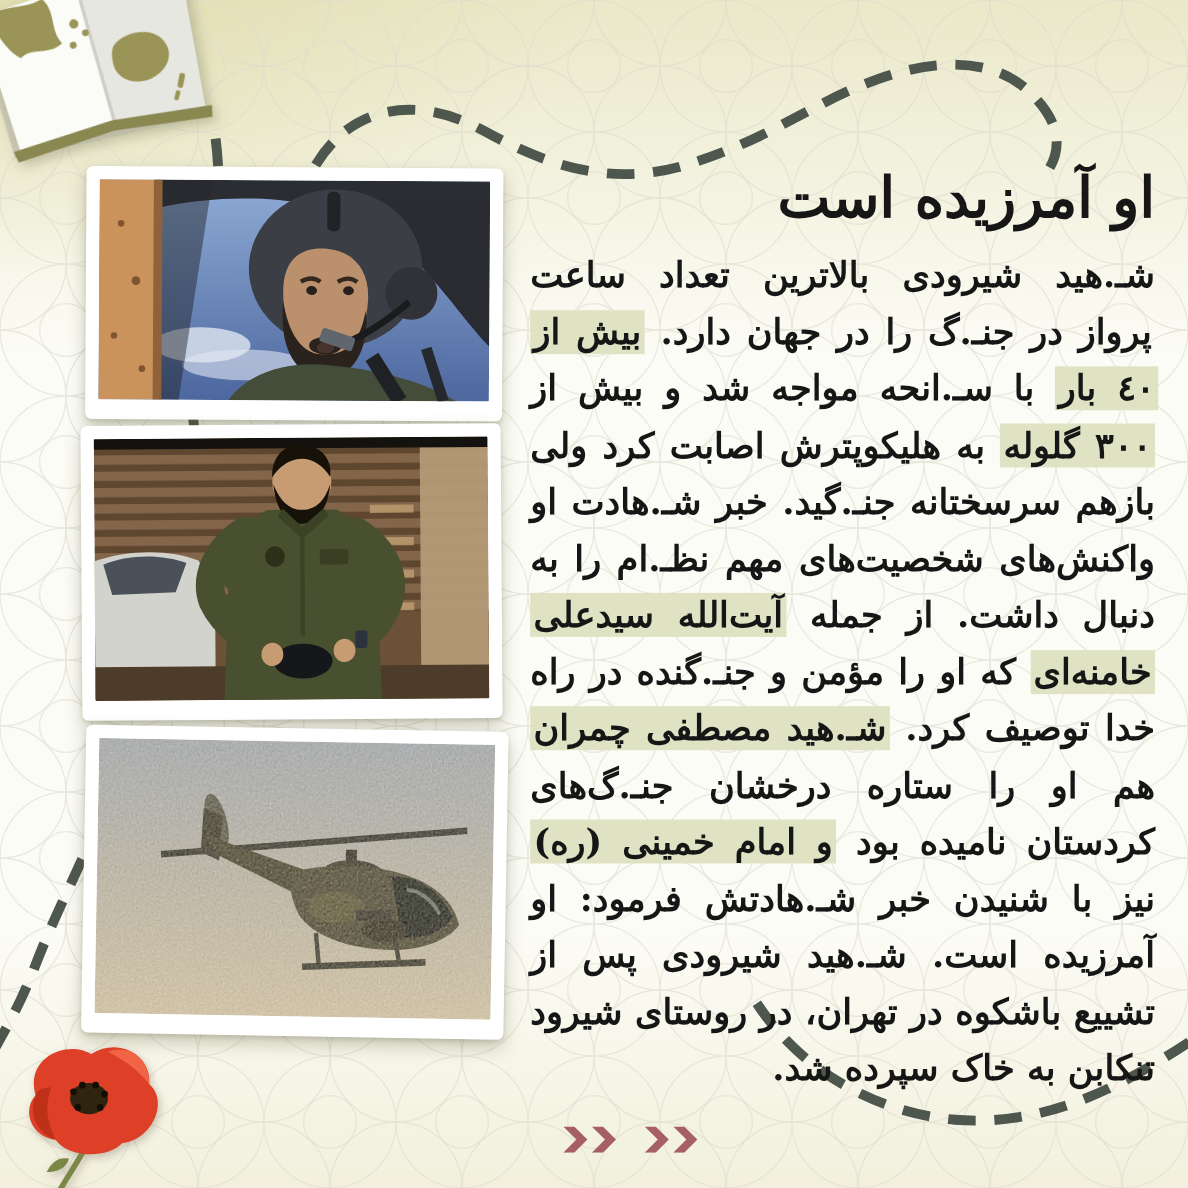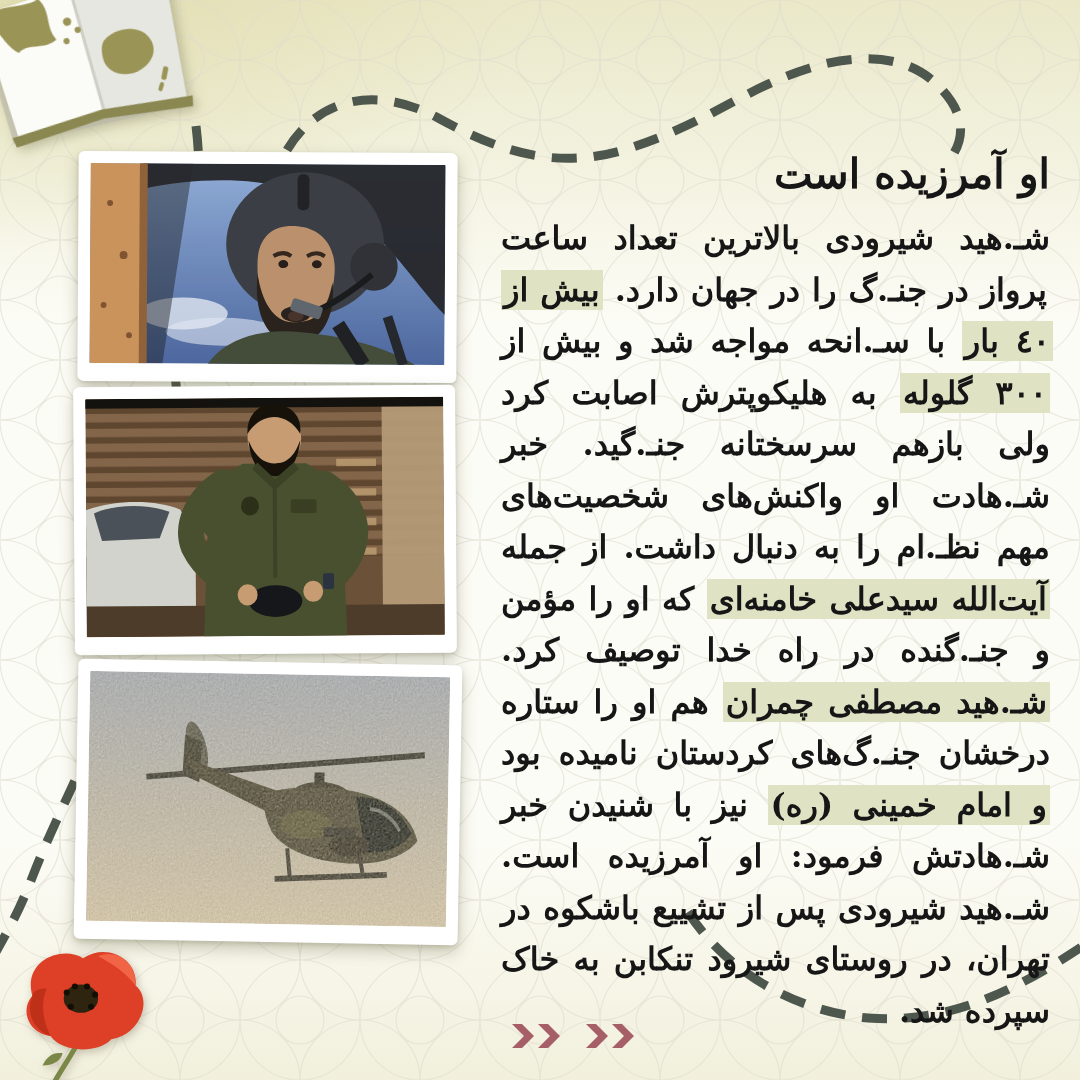--- a/index.html
+++ b/index.html
@@ -36,27 +36,26 @@
   figure.photo svg { display:block; width:100%; height:100%; border-radius:1px; }
   .photo-1 { left:78px;  top:152px; width:379px; height:230px; transform:rotate(.35deg); }
   .photo-2 { left:74px;  top:386px; width:382px; height:268px; transform:rotate(-.4deg); }
   .photo-3 { left:76px;  top:662px; width:384px; height:280px; transform:rotate(1deg); }
 
   .article {
     position:absolute; top:150px; right:30px; width:568px; z-index:3;
     direction:rtl; color:var(--c-text,#161616);
   }
   .article h1 {
-    font-size:41px; font-weight:bold; text-align:right;
+    font-size:51px; font-weight:bold; text-align:right;
     margin-bottom:14px; line-height:1.2;
   }
   .article .body {
     font-size:32px; font-weight:bold; line-height:1.61;
     text-align:justify;
-    margin-left:19px;
   }
   .article .hl {
     background:var(--c-hl,#dfe3c4);
     padding:1px 3px;
     -webkit-box-decoration-break:clone; box-decoration-break:clone;
   }
 
   .arrows { position:absolute; left:512px; top:1024px; z-index:4; }
 
   .poppy { position:absolute; left:2px; top:940px; width:172px; height:140px; z-index:4;

